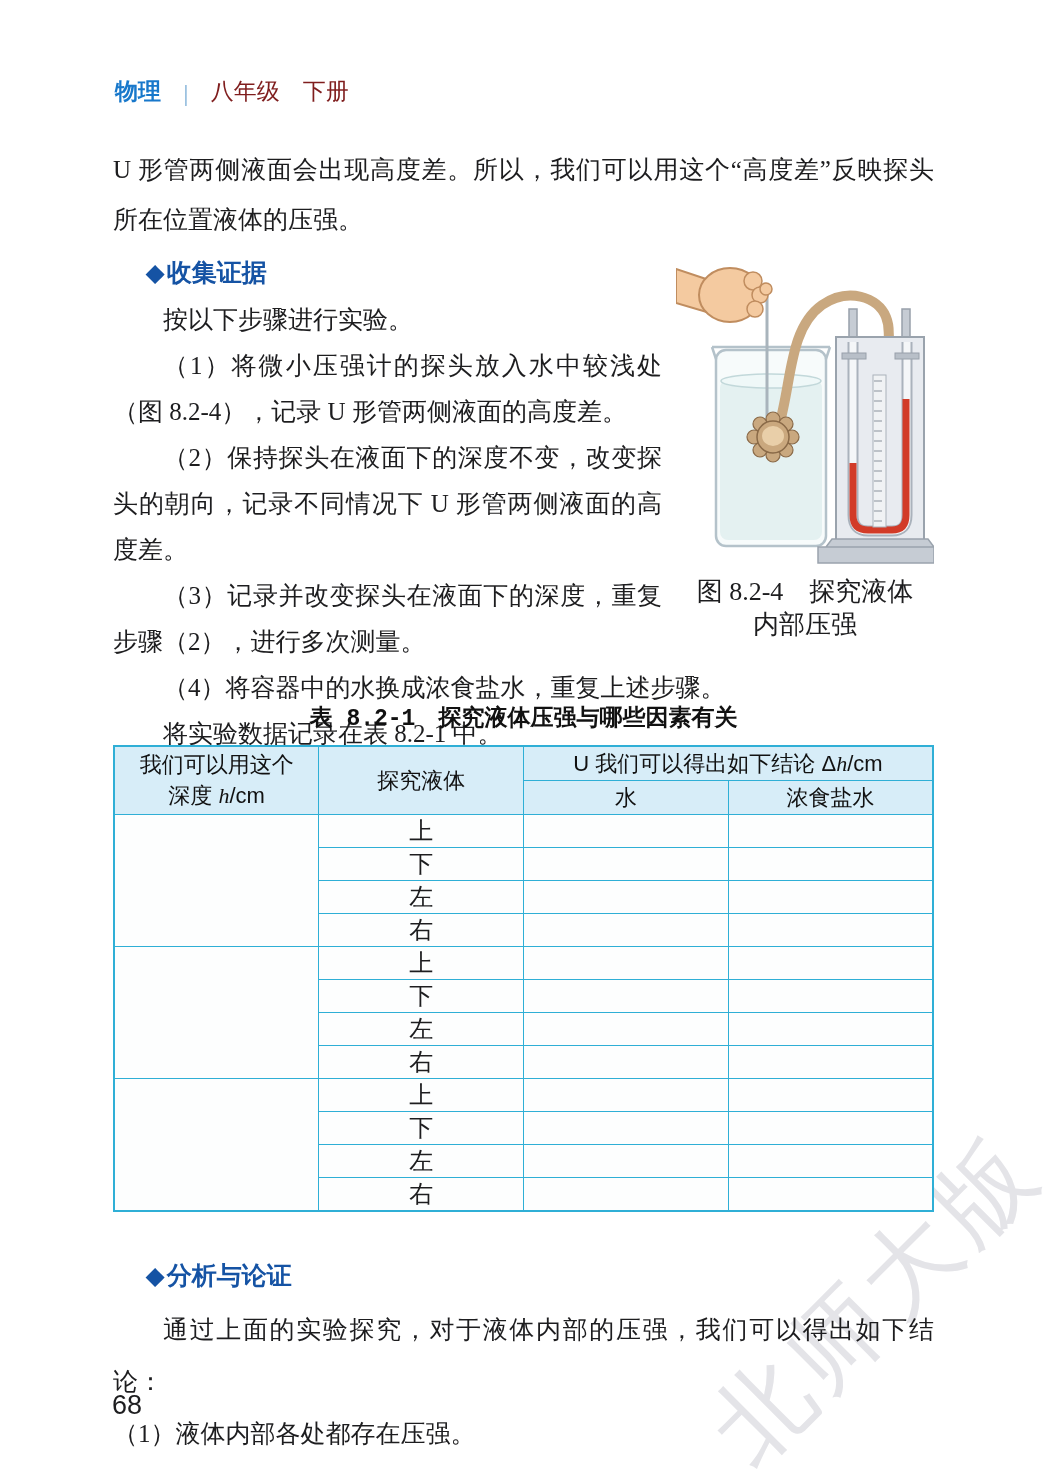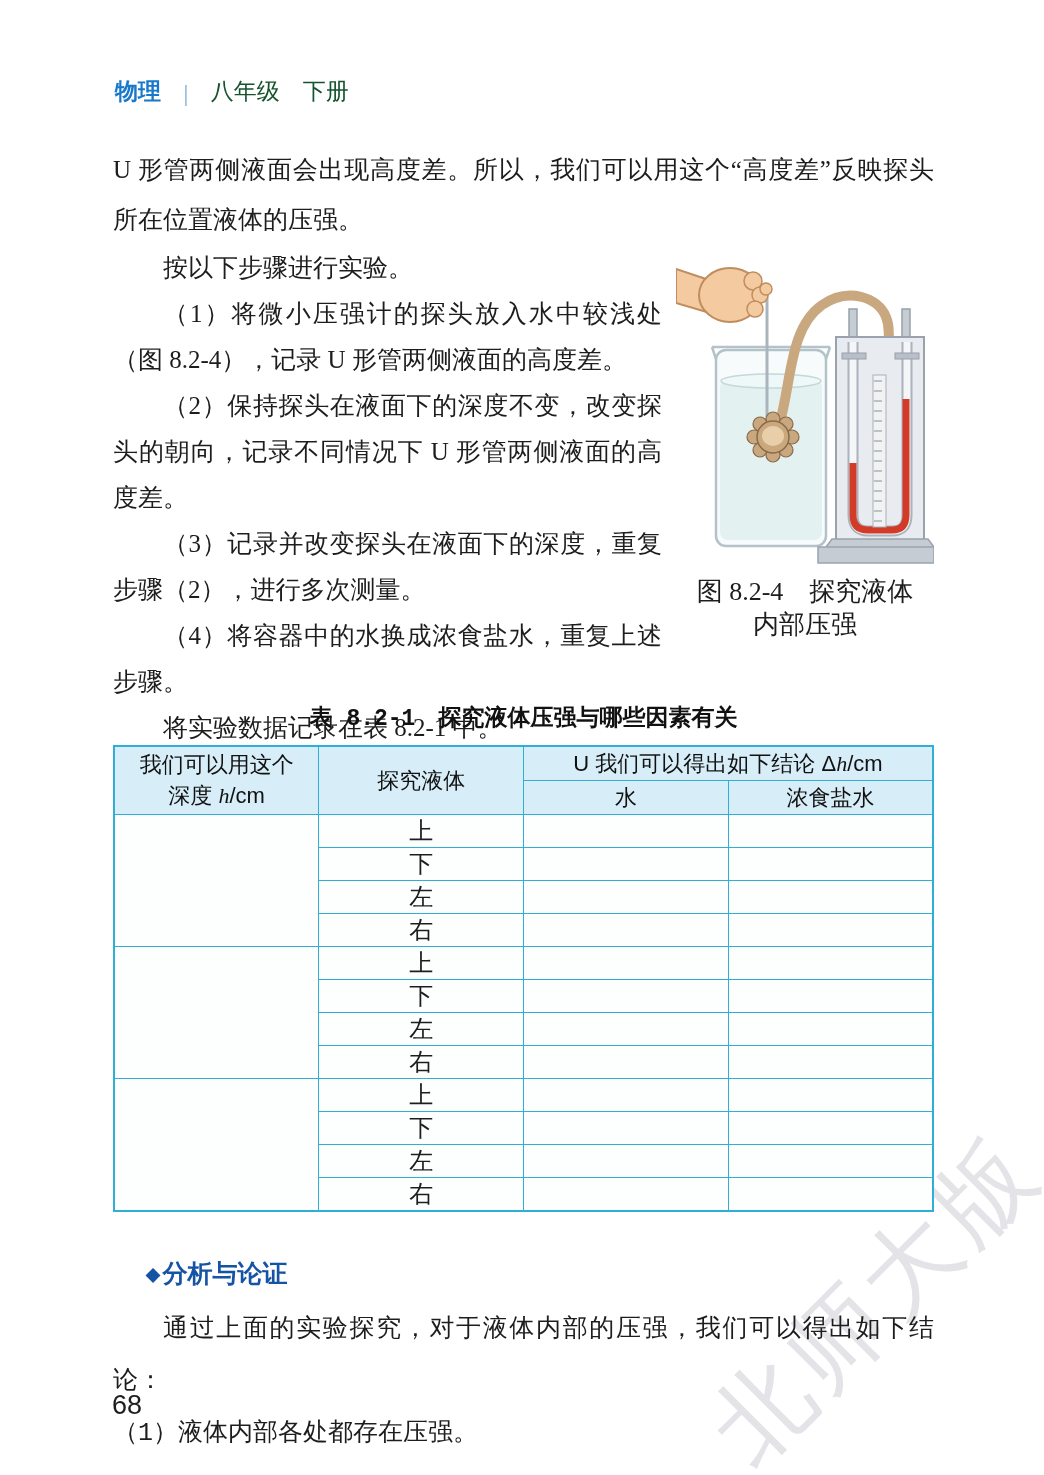--- a/index.html
+++ b/index.html
@@ -24,21 +24,21 @@
 
   
   .running-head {
     position:absolute; left:115px; top:76px; z-index:2;
     display:flex; align-items:flex-end;
     font-family:"Liberation Sans","DejaVu Sans",sans-serif;
     font-size:23px;
   }
   .running-head .subject { color:#1878cb; font-weight:bold; }
   .running-head .divider { color:#9cc2e0; margin:0 22px; font-weight:normal; font-size:22px; }
-  .running-head .grade   { color:#14532d; }
+  .running-head .grade   { color:#7f1d1d; }
 
   
   .main-text {
     position:absolute; left:113px; top:145px; width:821px; z-index:1;
     font-size:25px; line-height:46px;
     text-align:justify;
   }
   .main-text p { margin:0; }
   .para-indent { text-indent:2em; }
   .intro { line-height:50px; }
@@ -86,21 +86,21 @@
   }
   table.exp td { height:33px; background:#fdfefe; }
   td.dir {
     text-align:center; font-size:24px;
     font-family:"Liberation Serif","DejaVu Serif",serif;
   }
   .var { font-style:italic; font-family:"Liberation Serif","DejaVu Serif",serif; }
 
   
   .analysis { position:absolute; left:113px; top:1248px; width:821px; z-index:1;
-    font-size:25px; line-height:52px; text-align:justify;font-family:Liberation Mono, monospace; }
+    font-size:25px; line-height:52px; text-align:justify; }
   .analysis .section-head { margin-bottom:6px !important; }
 
   
   .page-number {
     position:absolute; left:112px; top:1390px; z-index:2;
     font-family:"Liberation Sans","DejaVu Sans",sans-serif;
     font-size:27px; color:#1d1d1f;
   }
 </style>
 </head>
@@ -173,20 +173,21 @@
           <path d="M198,134 h8 M198,144 h8 M198,154 h8 M198,164 h8 M198,174 h8 M198,184 h8 M198,194 h8 M198,204 h8 M198,214 h8 M198,224 h8 M198,234 h8 M198,244 h8 M198,254 h8 M198,264 h8 M198,274 h8" stroke="#8a929c" stroke-width="1"></path>
           <path d="M150,300 L258,300 L258,316 L142,316 L142,300 Z M150,300 L156,292 L252,292 L258,300" fill="#c6ccd4" stroke="#9aa3ad" stroke-width="1.5"></path>
         </g>
       </svg>
       <div class="figure-caption">
         <div>图 8.2-4　探究液体</div>
         <div>内部压强</div>
       </div>
     </div>
 
+    <p class="section-head"><span class="diamond">◆</span><span>收集证据</span></p>
 
     <p class="para-indent">按以下步骤进行实验。</p>
     <p class="para-indent">（1）将微小压强计的探头放入水中较浅处（图 8.2-4），记录 U 形管两侧液面的高度差。</p>
     <p class="para-indent">（2）保持探头在液面下的深度不变，改变探头的朝向，记录不同情况下 U 形管两侧液面的高度差。</p>
     <p class="para-indent">（3）记录并改变探头在液面下的深度，重复步骤（2），进行多次测量。</p>
     <p class="para-indent">（4）将容器中的水换成浓食盐水，重复上述步骤。</p>
     <p class="para-indent">将实验数据记录在表 8.2-1 中。</p>
   </div>
 
   <div class="table-section">

